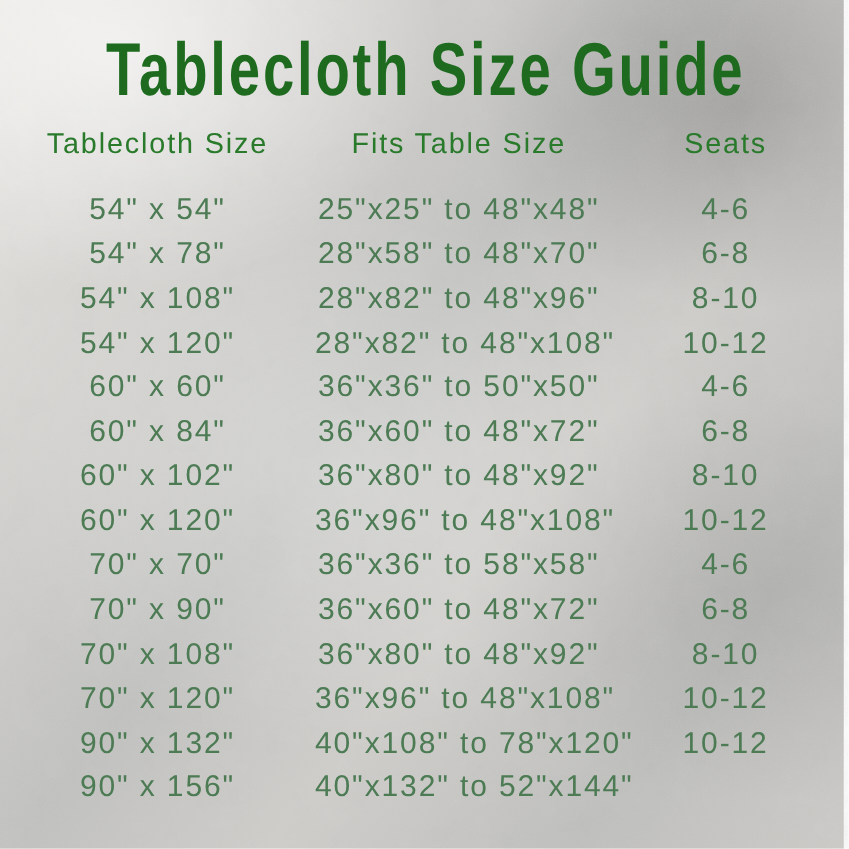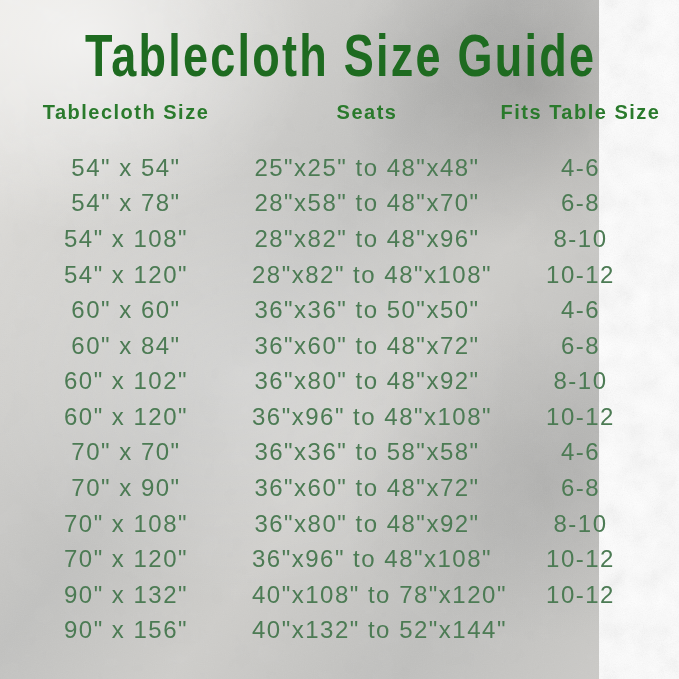--- a/index.html
+++ b/index.html
@@ -5,21 +5,21 @@
   html, body {
     margin: 0;
     padding: 0;
     width: 679px;
     height: 679px;
     overflow: hidden;
     font-family: "Liberation Sans", sans-serif;
   }
   .canvas {
     position: relative;
-    width: 599px;
+    width: 675px;
     height: 679px;
     background:
       radial-gradient(ellipse 55% 40% at 14% 6%, rgba(255,255,255,0.60), rgba(255,255,255,0) 70%),
       radial-gradient(ellipse 45% 35% at 88% 12%, rgba(70,70,70,0.28), rgba(70,70,70,0) 70%),
       radial-gradient(ellipse 60% 45% at 40% 55%, rgba(255,255,255,0.30), rgba(255,255,255,0) 75%),
       radial-gradient(ellipse 50% 35% at 90% 70%, rgba(110,110,110,0.18), rgba(110,110,110,0) 70%),
       linear-gradient(128deg, #e8e6e2 0%, #d2d1ce 22%, #bfbfbd 45%, #cccbc8 62%, #bdbdbb 82%, #c9c8c5 100%);
   }
   .noise {
     position: absolute;
@@ -45,22 +45,22 @@
     position: absolute;
     top: 101px;
     left: 0;
     width: 679px;
     display: grid;
     grid-template-columns: 252px 230px 197px;
   }
   .header-cell {
     text-align: center;
     color: #2a7a2c;
-    font-size: 20px;
-    font-weight: bold;
+    font-size: 23px;
+    font-weight: normal;
     letter-spacing: 1.5px;
     white-space: nowrap;
   }
   .tbody {
     position: absolute;
     top: 150px;
     left: 0;
     width: 679px;
     height: 498px;
     display: flex;
@@ -95,22 +95,22 @@
       <feColorMatrix type="saturate" values="0"></feColorMatrix>
     </filter>
     <rect width="679" height="679" filter="url(#crinkle)" opacity="0.16" style="mix-blend-mode:soft-light"></rect>
     <rect width="679" height="679" filter="url(#grain)" opacity="0.10" style="mix-blend-mode:overlay"></rect>
   </svg>
 
   <div class="title">Tablecloth Size Guide</div>
 
   <div class="header-row">
     <div class="header-cell">Tablecloth Size</div>
+    <div class="header-cell">Fits Table Size</div>
     <div class="header-cell">Seats</div>
-    <div class="header-cell">Fits Table Size</div>
   </div>
 
   <div class="tbody">
       <div class="trow">
         <div class="cell">54" x 54"</div>
         <div class="cell">25"x25" to 48"x48"</div>
         <div class="cell">4-6</div>
       </div>
       <div class="trow">
         <div class="cell">54" x 78"</div>

